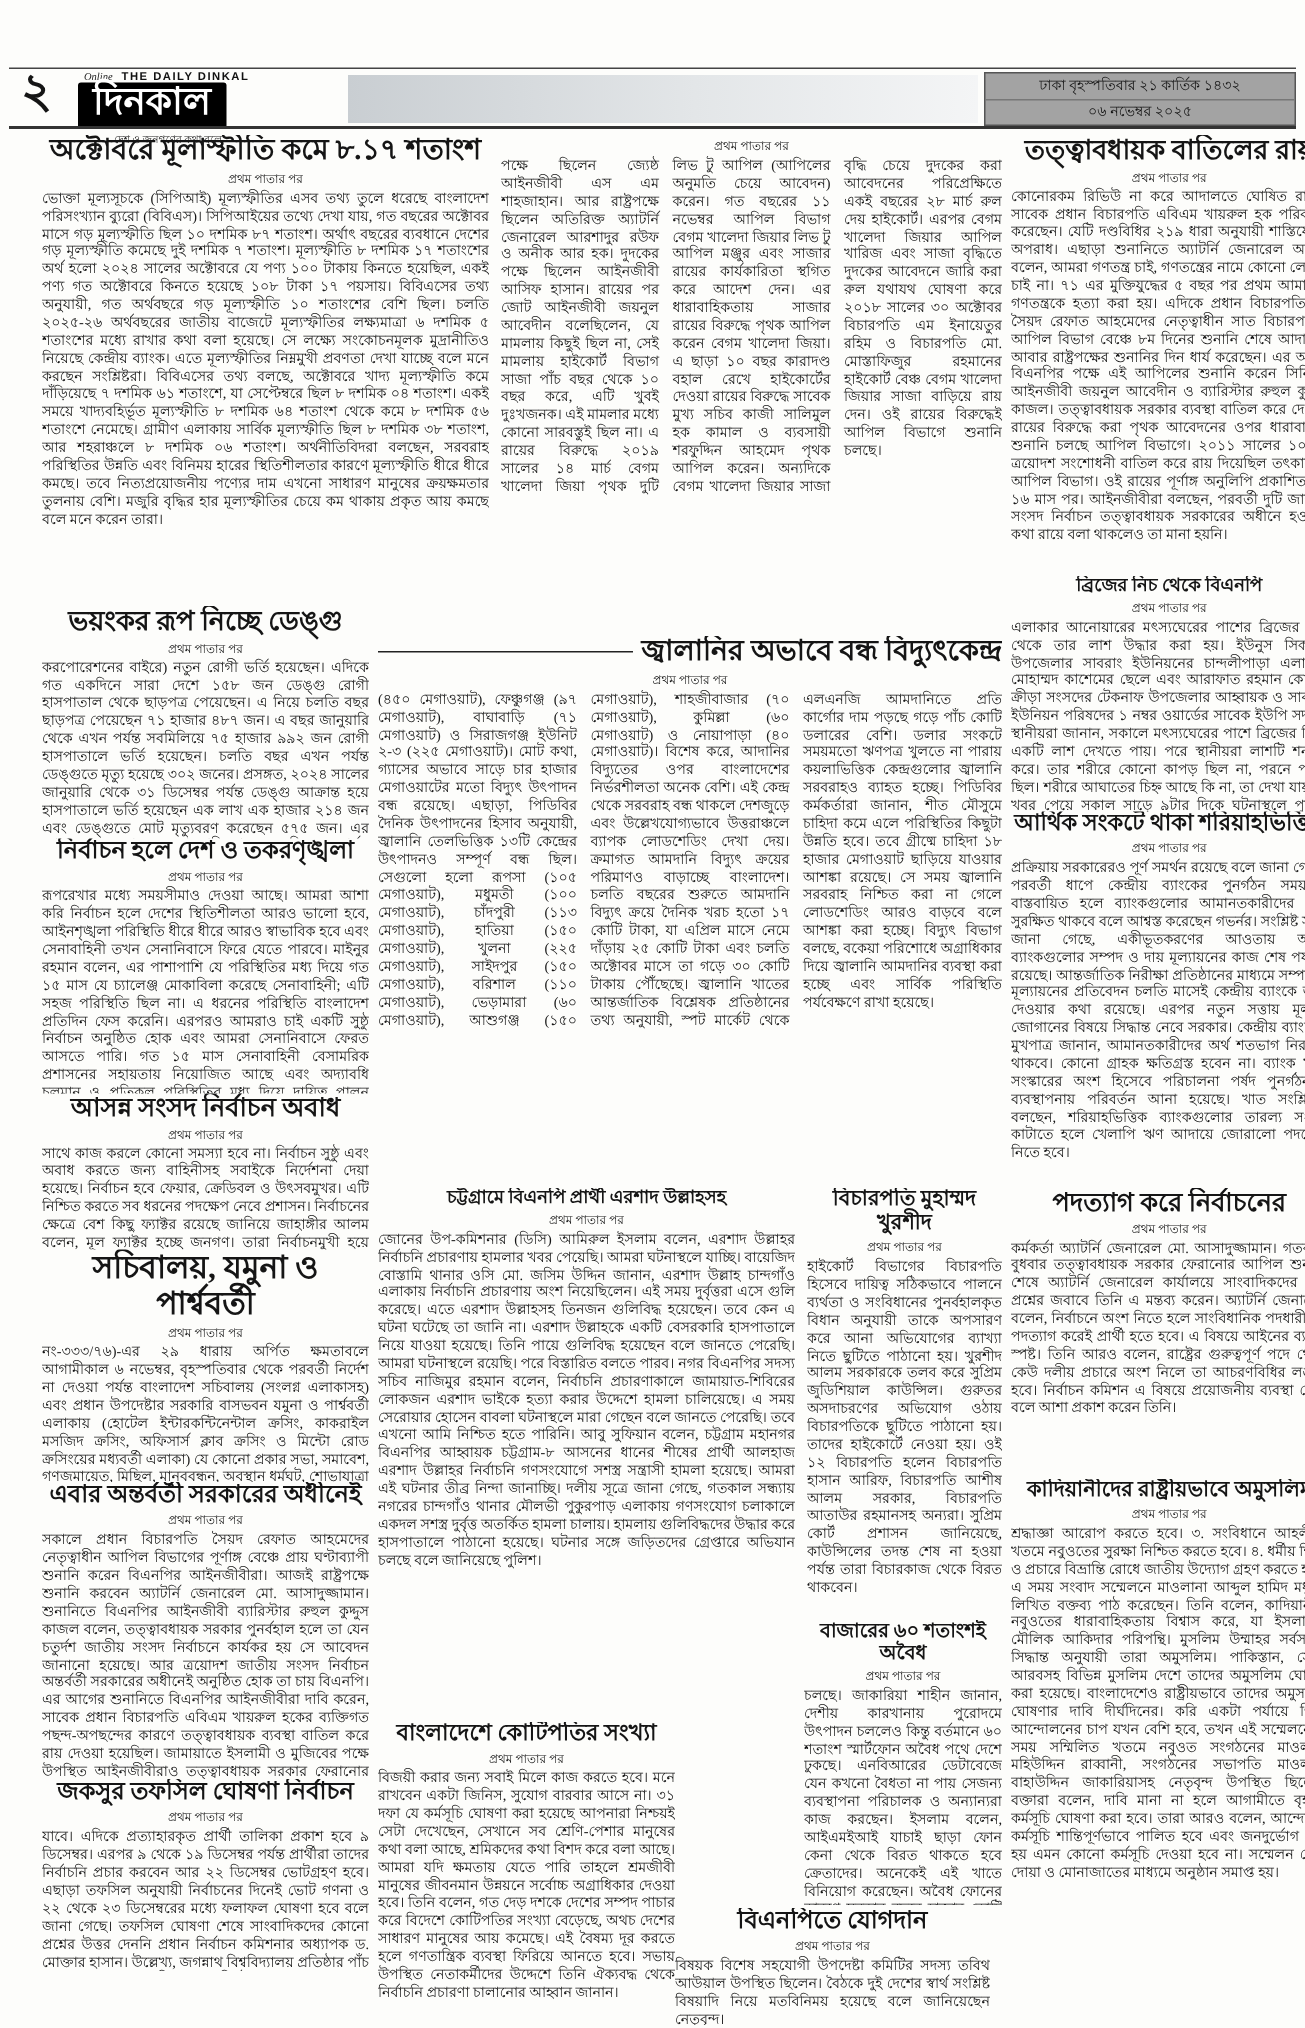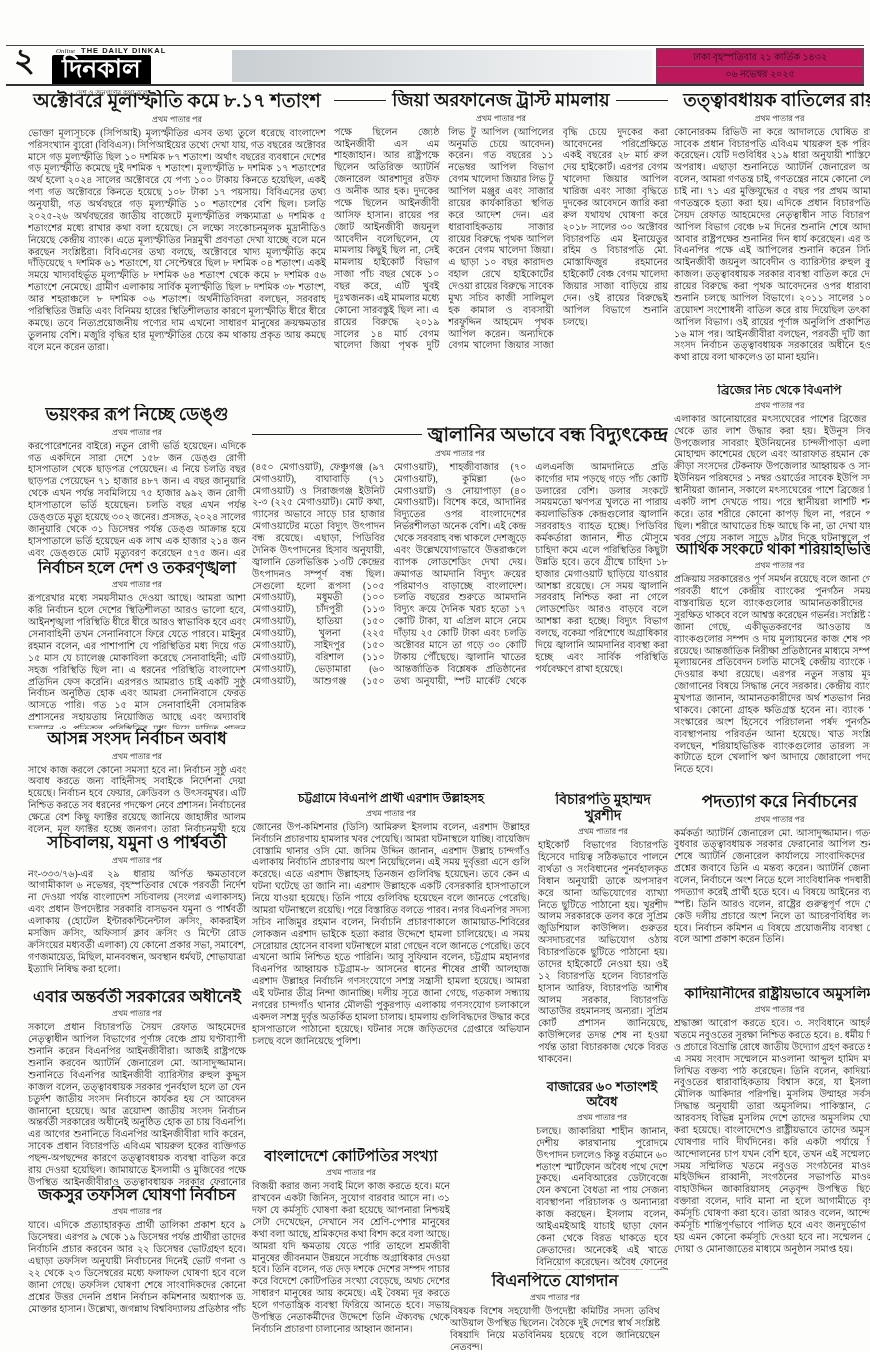--- a/index.html
+++ b/index.html
@@ -13,21 +13,21 @@
   .pagenum{position:absolute;left:14px;top:44px;font-size:32px;font-weight:bold;line-height:1;}
   .masthead{position:absolute;left:52px;top:46px;width:190px;}
   .mast-topline{display:flex;align-items:flex-end;gap:6px;margin-left:4px;}
   .online{font-size:7px;font-style:italic;color:#222;}
   .name-en{font-size:7.5px;font-weight:bold;letter-spacing:1px;color:#111;
            font-family:"Liberation Sans",sans-serif;}
   .logo-box{background:#000;color:#fff;display:inline-block;padding:0 10px 3px 10px;
             font-size:25px;font-weight:bold;line-height:1.1;border-radius:2px;}
   .tagline{font-size:7px;text-align:center;width:120px;margin-top:1px;color:#222;}
   .datebox{position:absolute;left:656px;top:48px;width:206px;height:34px;border:1px solid #555;
-           background:#be185d;display:flex;flex-direction:column;font-family:Liberation Serif, serif;}
+           background:#a3a3a3;display:flex;flex-direction:column;font-family:Liberation Serif, serif;}
   .datebox div{flex:1;display:flex;align-items:center;justify-content:center;font-size:9.5px;}
   .datebox div:first-child{border-bottom:1px solid #777;}
   
   .art{position:absolute;overflow:hidden;margin-left:20px;}
   .hl{margin:0;text-align:center;font-weight:bold;line-height:1.15;font-size:18px;}
   .dashrow{display:flex;align-items:center;gap:6px;}
   .dash{flex:1;height:0;border-top:1.5px solid #222;}
   .cont{text-align:center;font-size:8px;margin:1px 0 2px;}
   .body{font-size:9.5px;line-height:1.25;text-align:justify;}
   .cols3{column-count:3;column-gap:9px;}
@@ -54,25 +54,20 @@
   </div>
   <div class="rule-bottom"></div>
 
   <article class="art" style="left:8px;top:90px;width:298px;height:310px">
     <h2 class="hl" style="font-size:19px">অক্টোবরে মূলাস্ফীতি কমে ৮.১৭ শতাংশ</h2>
     <div class="cont">প্রথম পাতার পর</div>
     <div class="body">ভোক্তা মূল্যসূচকে (সিপিআই) মূল্যস্ফীতির এসব তথ্য তুলে ধরেছে বাংলাদেশ পরিসংখ্যান ব্যুরো (বিবিএস)। সিপিআইয়ের তথ্যে দেখা যায়, গত বছরের অক্টোবর মাসে গড় মূল্যস্ফীতি ছিল ১০ দশমিক ৮৭ শতাংশ। অর্থাৎ বছরের ব্যবধানে দেশের গড় মূল্যস্ফীতি কমেছে দুই দশমিক ৭ শতাংশ। মূল্যস্ফীতি ৮ দশমিক ১৭ শতাংশের অর্থ হলো ২০২৪ সালের অক্টোবরে যে পণ্য ১০০ টাকায় কিনতে হয়েছিল, একই পণ্য গত অক্টোবরে কিনতে হয়েছে ১০৮ টাকা ১৭ পয়সায়। বিবিএসের তথ্য অনুযায়ী, গত অর্থবছরে গড় মূল্যস্ফীতি ১০ শতাংশের বেশি ছিল। চলতি ২০২৫-২৬ অর্থবছরের জাতীয় বাজেটে মূল্যস্ফীতির লক্ষ্যমাত্রা ৬ দশমিক ৫ শতাংশের মধ্যে রাখার কথা বলা হয়েছে। সে লক্ষ্যে সংকোচনমূলক মুদ্রানীতিও নিয়েছে কেন্দ্রীয় ব্যাংক। এতে মূল্যস্ফীতির নিম্নমুখী প্রবণতা দেখা যাচ্ছে বলে মনে করছেন সংশ্লিষ্টরা। বিবিএসের তথ্য বলছে, অক্টোবরে খাদ্য মূল্যস্ফীতি কমে দাঁড়িয়েছে ৭ দশমিক ৬১ শতাংশে, যা সেপ্টেম্বরে ছিল ৮ দশমিক ০৪ শতাংশ। একই সময়ে খাদ্যবহির্ভূত মূল্যস্ফীতি ৮ দশমিক ৬৪ শতাংশ থেকে কমে ৮ দশমিক ৫৬ শতাংশে নেমেছে। গ্রামীণ এলাকায় সার্বিক মূল্যস্ফীতি ছিল ৮ দশমিক ৩৮ শতাংশ, আর শহরাঞ্চলে ৮ দশমিক ০৬ শতাংশ। অর্থনীতিবিদরা বলছেন, সরবরাহ পরিস্থিতির উন্নতি এবং বিনিময় হারের স্থিতিশীলতার কারণে মূল্যস্ফীতি ধীরে ধীরে কমছে। তবে নিত্যপ্রয়োজনীয় পণ্যের দাম এখনো সাধারণ মানুষের ক্রয়ক্ষমতার তুলনায় বেশি। মজুরি বৃদ্ধির হার মূল্যস্ফীতির চেয়ে কম থাকায় প্রকৃত আয় কমছে বলে মনে করেন তারা।</div>
   </article>
 
   <article class="art" style="left:314px;top:90px;width:334px;height:310px">
-    <h2 class="hl dashrow" style="font-size:18px">
-      <span class="dash"></span>
-      <span>জিয়া অরফানেজ ট্রাস্ট মামলায়</span>
-      <span class="dash"></span>
-    </h2>
     <div class="cont">প্রথম পাতার পর</div>
     <div class="body cols3">পক্ষে ছিলেন জ্যেষ্ঠ আইনজীবী এস এম শাহজাহান। আর রাষ্ট্রপক্ষে ছিলেন অতিরিক্ত অ্যাটর্নি জেনারেল আরশাদুর রউফ ও অনীক আর হক। দুদকের পক্ষে ছিলেন আইনজীবী আসিফ হাসান। রায়ের পর জোট আইনজীবী জয়নুল আবেদীন বলেছিলেন, যে মামলায় কিছুই ছিল না, সেই মামলায় হাইকোর্ট বিভাগ সাজা পাঁচ বছর থেকে ১০ বছর করে, এটি খুবই দুঃখজনক। এই মামলার মধ্যে কোনো সারবস্তুই ছিল না। এ রায়ের বিরুদ্ধে ২০১৯ সালের ১৪ মার্চ বেগম খালেদা জিয়া পৃথক দুটি লিভ টু আপিল (আপিলের অনুমতি চেয়ে আবেদন) করেন। গত বছরের ১১ নভেম্বর আপিল বিভাগ বেগম খালেদা জিয়ার লিভ টু আপিল মঞ্জুর এবং সাজার রায়ের কার্যকারিতা স্থগিত করে আদেশ দেন। এর ধারাবাহিকতায় সাজার রায়ের বিরুদ্ধে পৃথক আপিল করেন বেগম খালেদা জিয়া। এ ছাড়া ১০ বছর কারাদণ্ড বহাল রেখে হাইকোর্টের দেওয়া রায়ের বিরুদ্ধে সাবেক মুখ্য সচিব কাজী সালিমুল হক কামাল ও ব্যবসায়ী শরফুদ্দিন আহমেদ পৃথক আপিল করেন। অন্যদিকে বেগম খালেদা জিয়ার সাজা বৃদ্ধি চেয়ে দুদকের করা আবেদনের পরিপ্রেক্ষিতে একই বছরের ২৮ মার্চ রুল দেয় হাইকোর্ট। এরপর বেগম খালেদা জিয়ার আপিল খারিজ এবং সাজা বৃদ্ধিতে দুদকের আবেদনে জারি করা রুল যথাযথ ঘোষণা করে ২০১৮ সালের ৩০ অক্টোবর বিচারপতি এম ইনায়েতুর রহিম ও বিচারপতি মো. মোস্তাফিজুর রহমানের হাইকোর্ট বেঞ্চ বেগম খালেদা জিয়ার সাজা বাড়িয়ে রায় দেন। ওই রায়ের বিরুদ্ধেই আপিল বিভাগে শুনানি চলছে।</div>
   </article>
 
   <article class="art" style="left:654px;top:90px;width:211px;height:310px">
     <h2 class="hl" style="font-size:18px">তত্ত্বাবধায়ক বাতিলের রায়</h2>
     <div class="cont">প্রথম পাতার পর</div>
     <div class="body">কোনোরকম রিভিউ না করে আদালতে ঘোষিত রায়টি সাবেক প্রধান বিচারপতি এবিএম খায়রুল হক পরিবর্তন করেছেন। যেটি দণ্ডবিধির ২১৯ ধারা অনুযায়ী শাস্তিযোগ্য অপরাধ। এছাড়া শুনানিতে অ্যাটর্নি জেনারেল আরও বলেন, আমরা গণতন্ত্র চাই, গণতন্ত্রের নামে কোনো লেবাস চাই না। ৭১ এর মুক্তিযুদ্ধের ৫ বছর পর প্রথম আমাদের গণতন্ত্রকে হত্যা করা হয়। এদিকে প্রধান বিচারপতি ড. সৈয়দ রেফাত আহমেদের নেতৃত্বাধীন সাত বিচারপতির আপিল বিভাগ বেঞ্চে ৮ম দিনের শুনানি শেষে আদালত আবার রাষ্ট্রপক্ষের শুনানির দিন ধার্য করেছেন। এর আগে বিএনপির পক্ষে এই আপিলের শুনানি করেন সিনিয়র আইনজীবী জয়নুল আবেদীন ও ব্যারিস্টার রুহুল কুদ্দুস কাজল। তত্ত্বাবধায়ক সরকার ব্যবস্থা বাতিল করে দেওয়া রায়ের বিরুদ্ধে করা পৃথক আবেদনের ওপর ধারাবাহিক শুনানি চলছে আপিল বিভাগে। ২০১১ সালের ১০ মে ত্রয়োদশ সংশোধনী বাতিল করে রায় দিয়েছিল তৎকালীন আপিল বিভাগ। ওই রায়ের পূর্ণাঙ্গ অনুলিপি প্রকাশিত হয় ১৬ মাস পর। আইনজীবীরা বলছেন, পরবর্তী দুটি জাতীয় সংসদ নির্বাচন তত্ত্বাবধায়ক সরকারের অধীনে হওয়ার কথা রায়ে বলা থাকলেও তা মানা হয়নি।</div>
   </article>
 
@@ -88,21 +83,21 @@
     <div class="body">রূপরেখার মধ্যে সময়সীমাও দেওয়া আছে। আমরা আশা করি নির্বাচন হলে দেশের স্থিতিশীলতা আরও ভালো হবে, আইনশৃঙ্খলা পরিস্থিতি ধীরে ধীরে আরও স্বাভাবিক হবে এবং সেনাবাহিনী তখন সেনানিবাসে ফিরে যেতে পারবে। মাইনুর রহমান বলেন, এর পাশাপাশি যে পরিস্থিতির মধ্য দিয়ে গত ১৫ মাস যে চ্যালেঞ্জ মোকাবিলা করেছে সেনাবাহিনী; এটি সহজ পরিস্থিতি ছিল না। এ ধরনের পরিস্থিতি বাংলাদেশ প্রতিদিন ফেস করেনি। এরপরও আমরাও চাই একটি সুষ্ঠু নির্বাচন অনুষ্ঠিত হোক এবং আমরা সেনানিবাসে ফেরত আসতে পারি। গত ১৫ মাস সেনাবাহিনী বেসামরিক প্রশাসনের সহায়তায় নিয়োজিত আছে এবং অদ্যাবধি চলমান ও প্রতিকূল পরিস্থিতির মধ্য দিয়ে দায়িত্ব পালন করছে। এই ১৫ মাস সেনাবাহিনী অত্যন্ত পেশাদারিত্বের সঙ্গে দায়িত্ব পালন করেছে বলেও উল্লেখ করেন সেনাবাহিনীর এই কর্মকর্তা।</div>
   </article>
 
   <article class="art" style="left:8px;top:729px;width:218px;height:104px">
     <h2 class="hl" style="font-size:17px">আসন্ন সংসদ নির্বাচন অবাধ</h2>
     <div class="cont">প্রথম পাতার পর</div>
     <div class="body">সাথে কাজ করলে কোনো সমস্যা হবে না। নির্বাচন সুষ্ঠু এবং অবাধ করতে জন্য বাহিনীসহ সবাইকে নির্দেশনা দেয়া হয়েছে। নির্বাচন হবে ফেয়ার, ক্রেডিবল ও উৎসবমুখর। এটি নিশ্চিত করতে সব ধরনের পদক্ষেপ নেবে প্রশাসন। নির্বাচনের ক্ষেত্রে বেশ কিছু ফ্যাক্টর রয়েছে জানিয়ে জাহাঙ্গীর আলম বলেন, মূল ফ্যাক্টর হচ্ছে জনগণ। তারা নির্বাচনমুখী হয়ে গেলে অনেকে অনেক কিছু করার চেষ্টা করলেও পারবে না। স্বরাষ্ট্র উপদেষ্টা বলেন, সবাই সমন্বিতভাবে কাজ করলে নির্বাচনে কোনো ধরনের সমস্যা হবে না।</div>
   </article>
 
   <article class="art" style="left:8px;top:833px;width:218px;height:155px">
-    <h2 class="hl" style="font-size:17px">সচিবালয়, যমুনা ও পার্শ্ববর্তী</h2>
+    <h2 class="hl" style="font-size:21px">সচিবালয়, যমুনা ও পার্শ্ববর্তী</h2>
     <div class="cont">প্রথম পাতার পর</div>
     <div class="body">নং-৩৩৩/৭৬)-এর ২৯ ধারায় অর্পিত ক্ষমতাবলে আগামীকাল ৬ নভেম্বর, বৃহস্পতিবার থেকে পরবর্তী নির্দেশ না দেওয়া পর্যন্ত বাংলাদেশ সচিবালয় (সংলগ্ন এলাকাসহ) এবং প্রধান উপদেষ্টার সরকারি বাসভবন যমুনা ও পার্শ্ববর্তী এলাকায় (হোটেল ইন্টারকন্টিনেন্টাল ক্রসিং, কাকরাইল মসজিদ ক্রসিং, অফিসার্স ক্লাব ক্রসিং ও মিন্টো রোড ক্রসিংয়ের মধ্যবর্তী এলাকা) যে কোনো প্রকার সভা, সমাবেশ, গণজমায়েত, মিছিল, মানববন্ধন, অবস্থান ধর্মঘট, শোভাযাত্রা ইত্যাদি নিষিদ্ধ করা হলো।</div>
   </article>
 
   <article class="art" style="left:8px;top:988px;width:218px;height:198px">
     <h2 class="hl" style="font-size:16px">এবার অন্তর্বর্তী সরকারের অধীনেই</h2>
     <div class="cont">প্রথম পাতার পর</div>
     <div class="body">সকালে প্রধান বিচারপতি সৈয়দ রেফাত আহমেদের নেতৃত্বাধীন আপিল বিভাগের পূর্ণাঙ্গ বেঞ্চে প্রায় ঘণ্টাব্যাপী শুনানি করেন বিএনপির আইনজীবীরা। আজই রাষ্ট্রপক্ষে শুনানি করবেন অ্যাটর্নি জেনারেল মো. আসাদুজ্জামান। শুনানিতে বিএনপির আইনজীবী ব্যারিস্টার রুহুল কুদ্দুস কাজল বলেন, তত্ত্বাবধায়ক সরকার পুনর্বহাল হলে তা যেন চতুর্দশ জাতীয় সংসদ নির্বাচনে কার্যকর হয় সে আবেদন জানানো হয়েছে। আর ত্রয়োদশ জাতীয় সংসদ নির্বাচন অন্তর্বর্তী সরকারের অধীনেই অনুষ্ঠিত হোক তা চায় বিএনপি। এর আগের শুনানিতে বিএনপির আইনজীবীরা দাবি করেন, সাবেক প্রধান বিচারপতি এবিএম খায়রুল হকের ব্যক্তিগত পছন্দ-অপছন্দের কারণে তত্ত্বাবধায়ক ব্যবস্থা বাতিল করে রায় দেওয়া হয়েছিল। জামায়াতে ইসলামী ও মুজিবের পক্ষে উপস্থিত আইনজীবীরাও তত্ত্বাবধায়ক সরকার ফেরানোর পক্ষে আইনি যুক্তি উপস্থাপন করেন। গত ২৭ আগস্ট তত্ত্বাবধায়ক সরকার ব্যবস্থা বাতিলের রায় পুনর্বিবেচনা চেয়ে করা আবেদন মঞ্জুর করে আপিলের অনুমতি দেয় সর্বোচ্চ আদালত।</div>
   </article>
 

